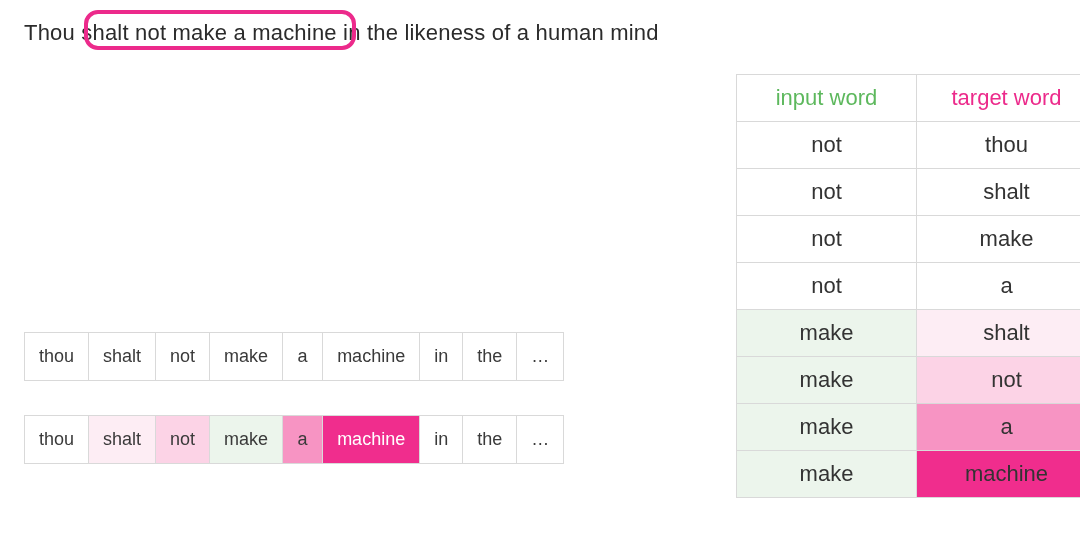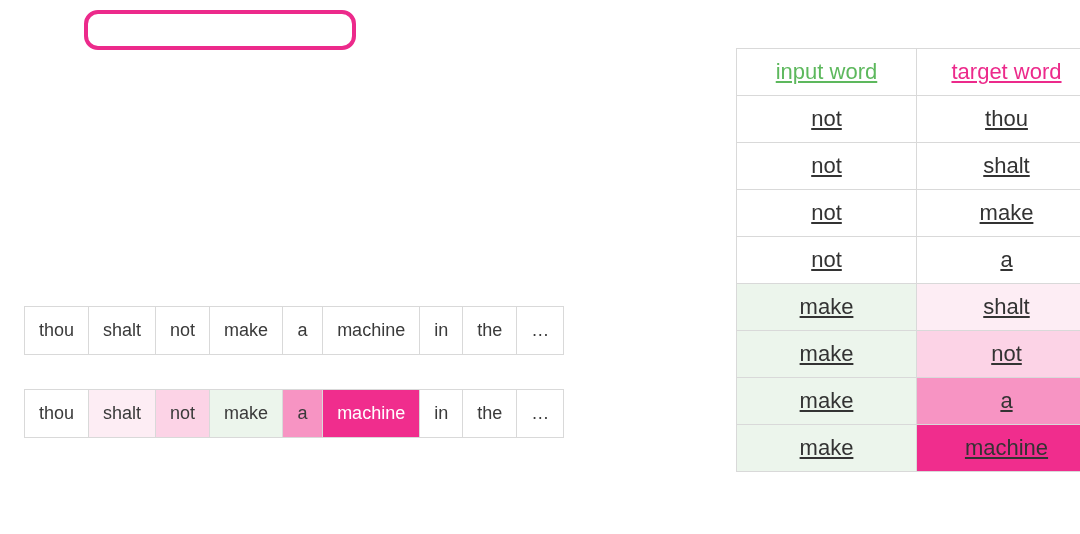--- a/index.html
+++ b/index.html
@@ -66,21 +66,20 @@
   
   .pair-table {
     border-collapse: collapse;
   }
   .pair-table th, .pair-table td {
     border: 1px solid #d9d9d9;
     padding: 10px 0;
     width: 180px;
     text-align: center;
     font-weight: 400;
-    text-decoration: underline;
   }
   .pair-table th {
     font-size: 22px;
   }
   .pair-table td {
     font-size: 22px;
     color: #333;
   }
   .th-input  { color: #5db85d; }
   .th-target { color: #ec2a8b; }
@@ -89,20 +88,21 @@
 
   .tgt-pink-1 { background: #fdedf4; }
   .tgt-pink-2 { background: #fcd3e6; }
   .tgt-pink-3 { background: #f794c3; }
   .tgt-pink-4 { background: #f02d8d; color: #fff; }
 </style>
 </head>
 <body>
 
 <div class="sentence-row">
+  <span>Thou shalt not make a machine in the likeness of a human mind</span>
   <div class="sentence-highlight"></div>
 </div>
 
 <div class="two-col">
   <div class="left-col">
     <div class="token-row" id="token-row-1">
         <div class="token-cell">thou</div>
         <div class="token-cell">shalt</div>
         <div class="token-cell">not</div>
         <div class="token-cell">make</div>

